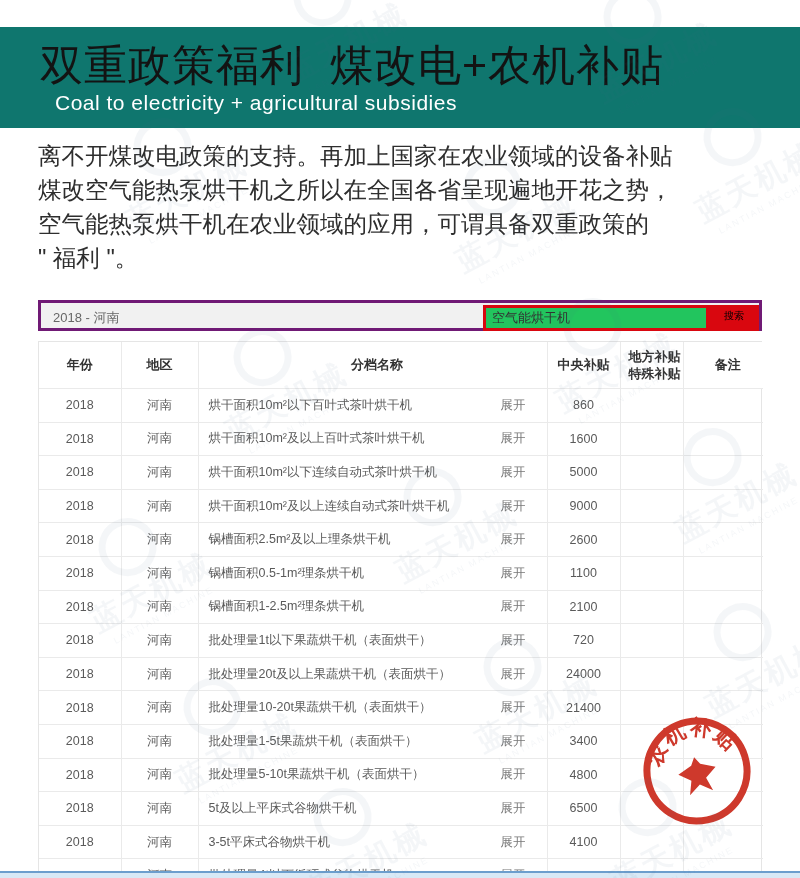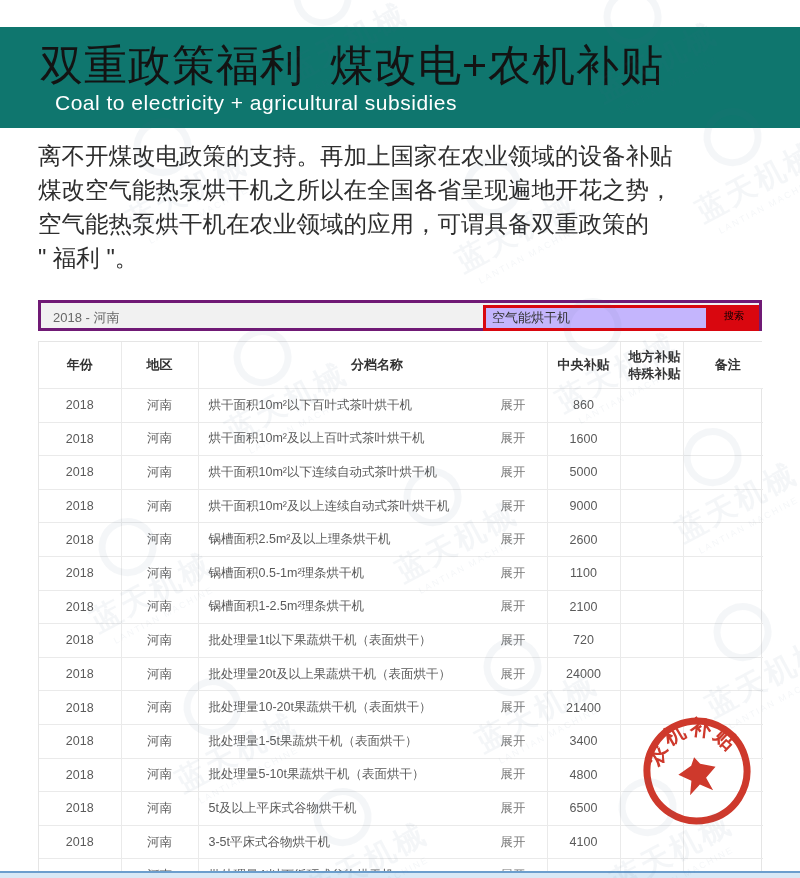--- a/index.html
+++ b/index.html
@@ -18,21 +18,21 @@
   .intro{position:absolute;left:38px;top:139px;width:740px;font-size:23.5px;line-height:34px;color:#2e2e2e;}
   
   .panel{position:absolute;left:38px;top:300px;width:724px;}
   .region-bar{
     box-sizing:border-box;height:31px;background:#f1f1f1;border:3px solid #701a75;position:relative;
   }
   .region-label{line-height:29px;padding-left:12px;font-size:13px;color:#666;}
   .search-box{position:absolute;right:0;top:2px;height:26px;display:flex;background:#d9070f;}
   .search-input{
     box-sizing:border-box;width:226px;height:26px;border:3px solid #d9070f;padding:0 6px;
-    font-size:13px;color:#333;outline:none;background:#c4b5fd;
+    font-size:13px;color:#333;outline:none;background:#22c55e;
   }
   .search-btn{
     width:50px;height:22px;background:#d9070f;color:#000000;font-size:10px;border:none;cursor:pointer;
     font-family:inherit;padding:0;
   }
   
   .grid{margin-top:10px;border:1px solid #e5e5e5;background:#fff;}
   table{border-collapse:collapse;table-layout:fixed;width:100%;}
   col.c-year{width:82px;}col.c-region{width:77px;}col.c-tier{width:349px;}
   col.c-central{width:73px;}col.c-local{width:63px;}col.c-remark{width:80px;}

